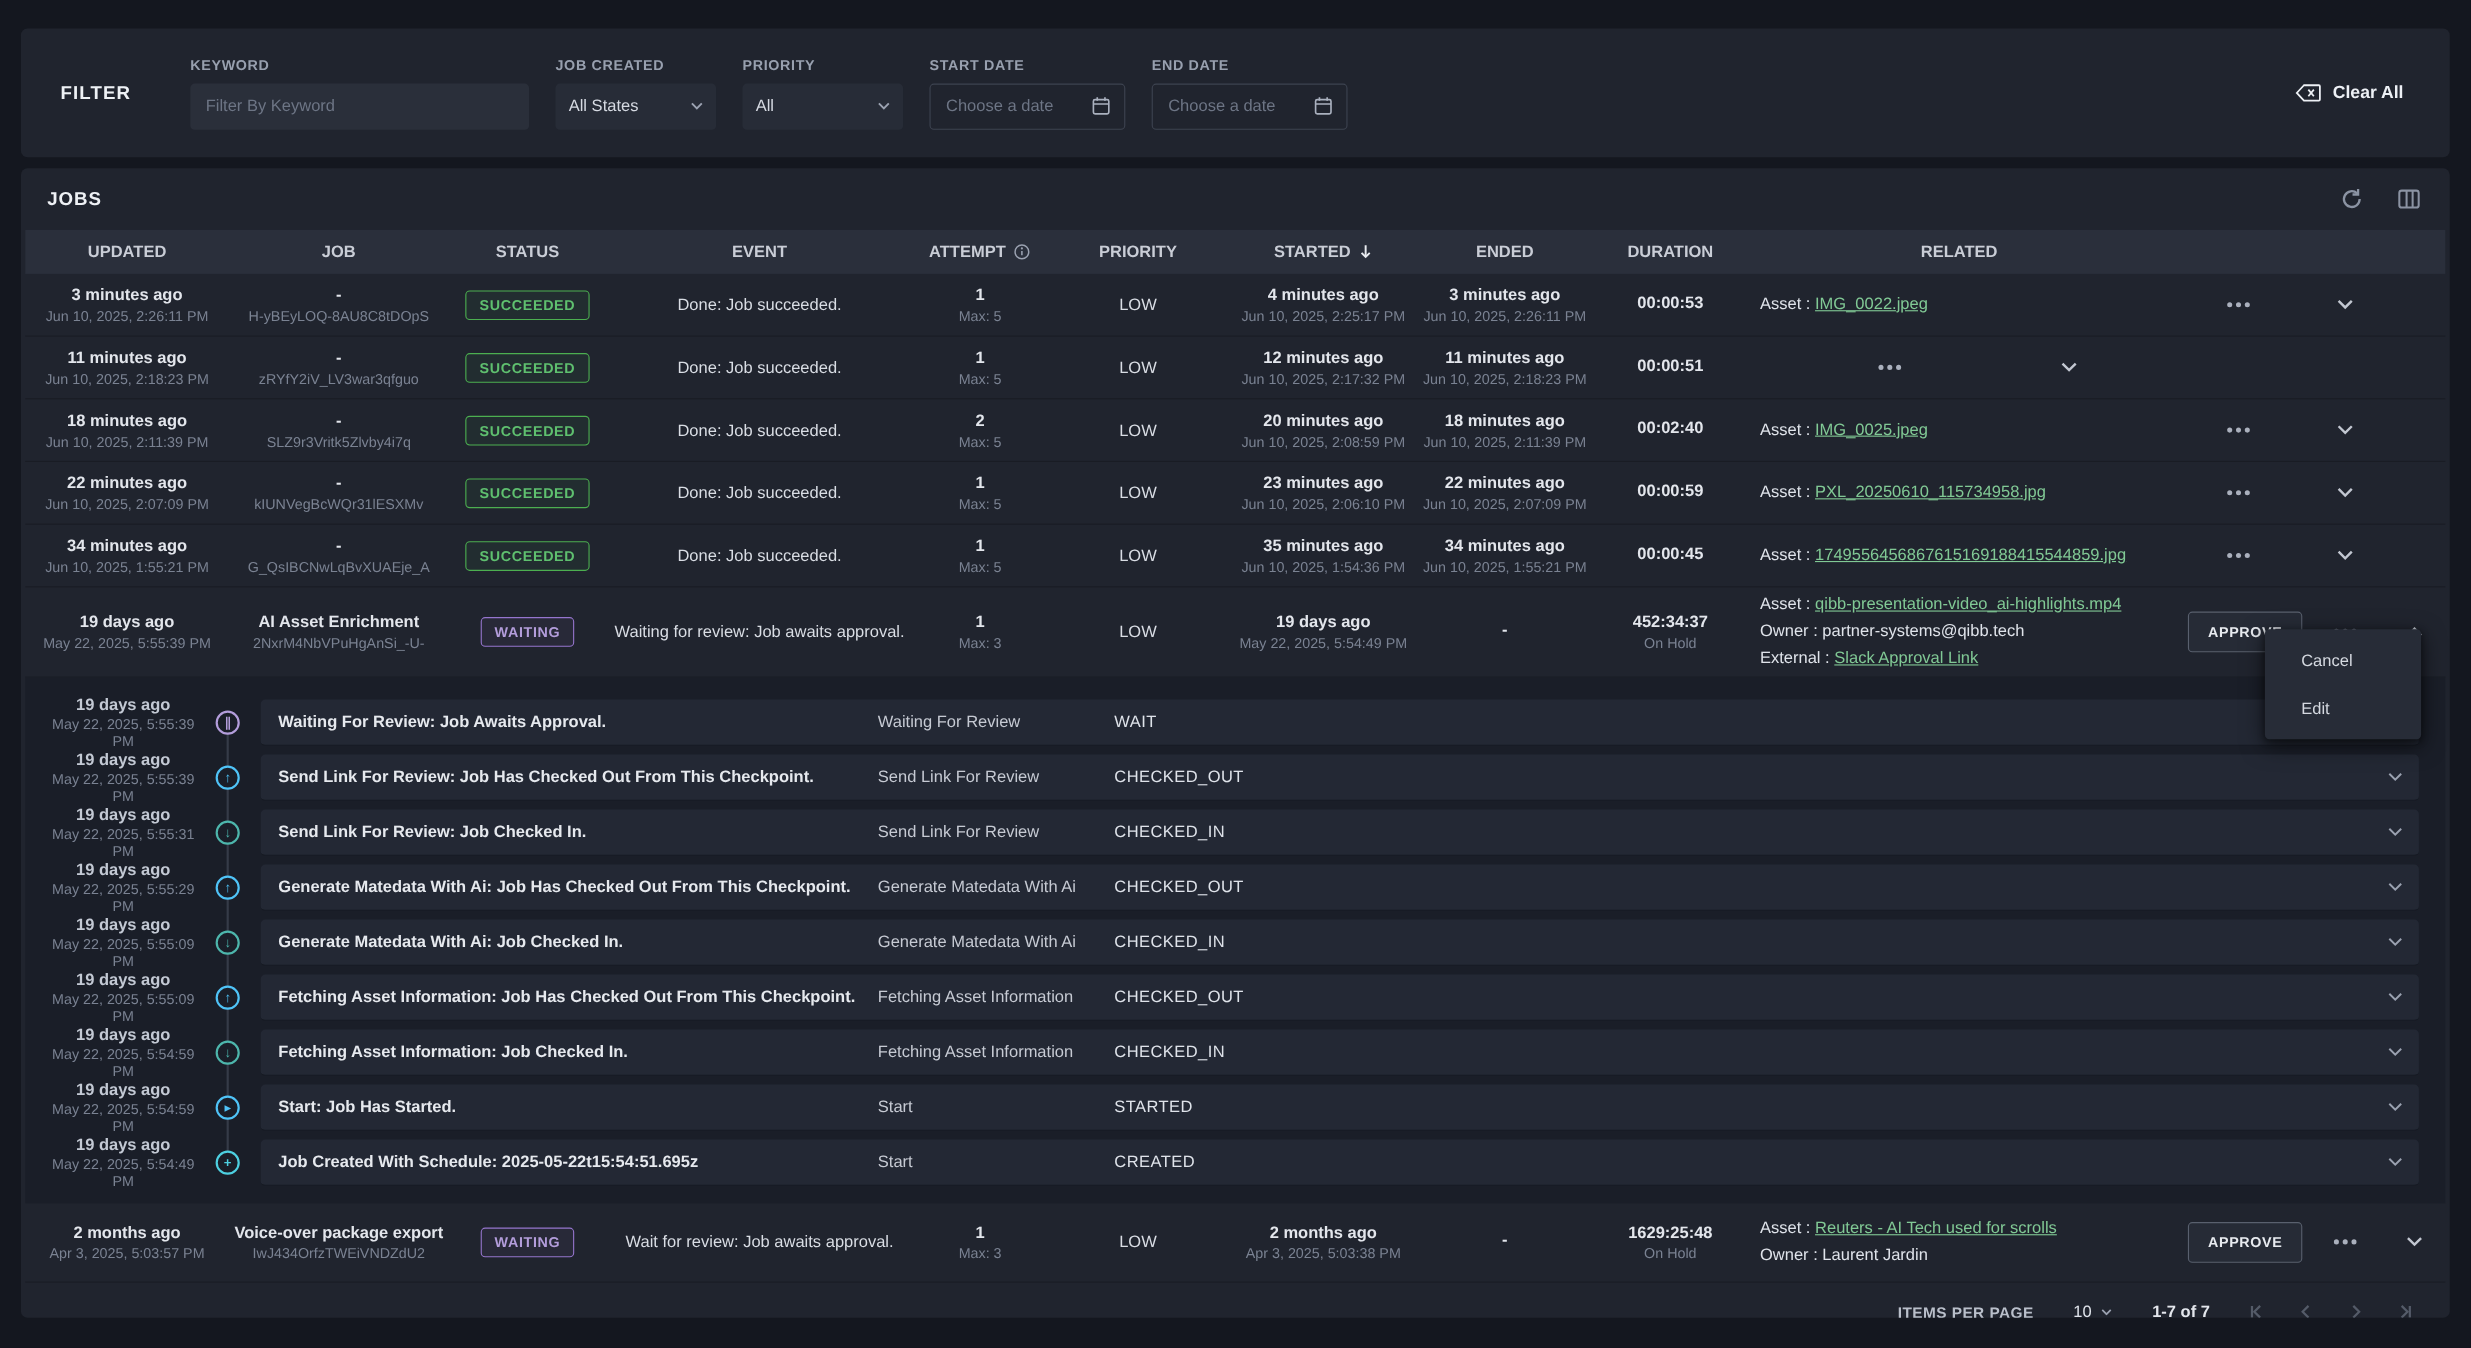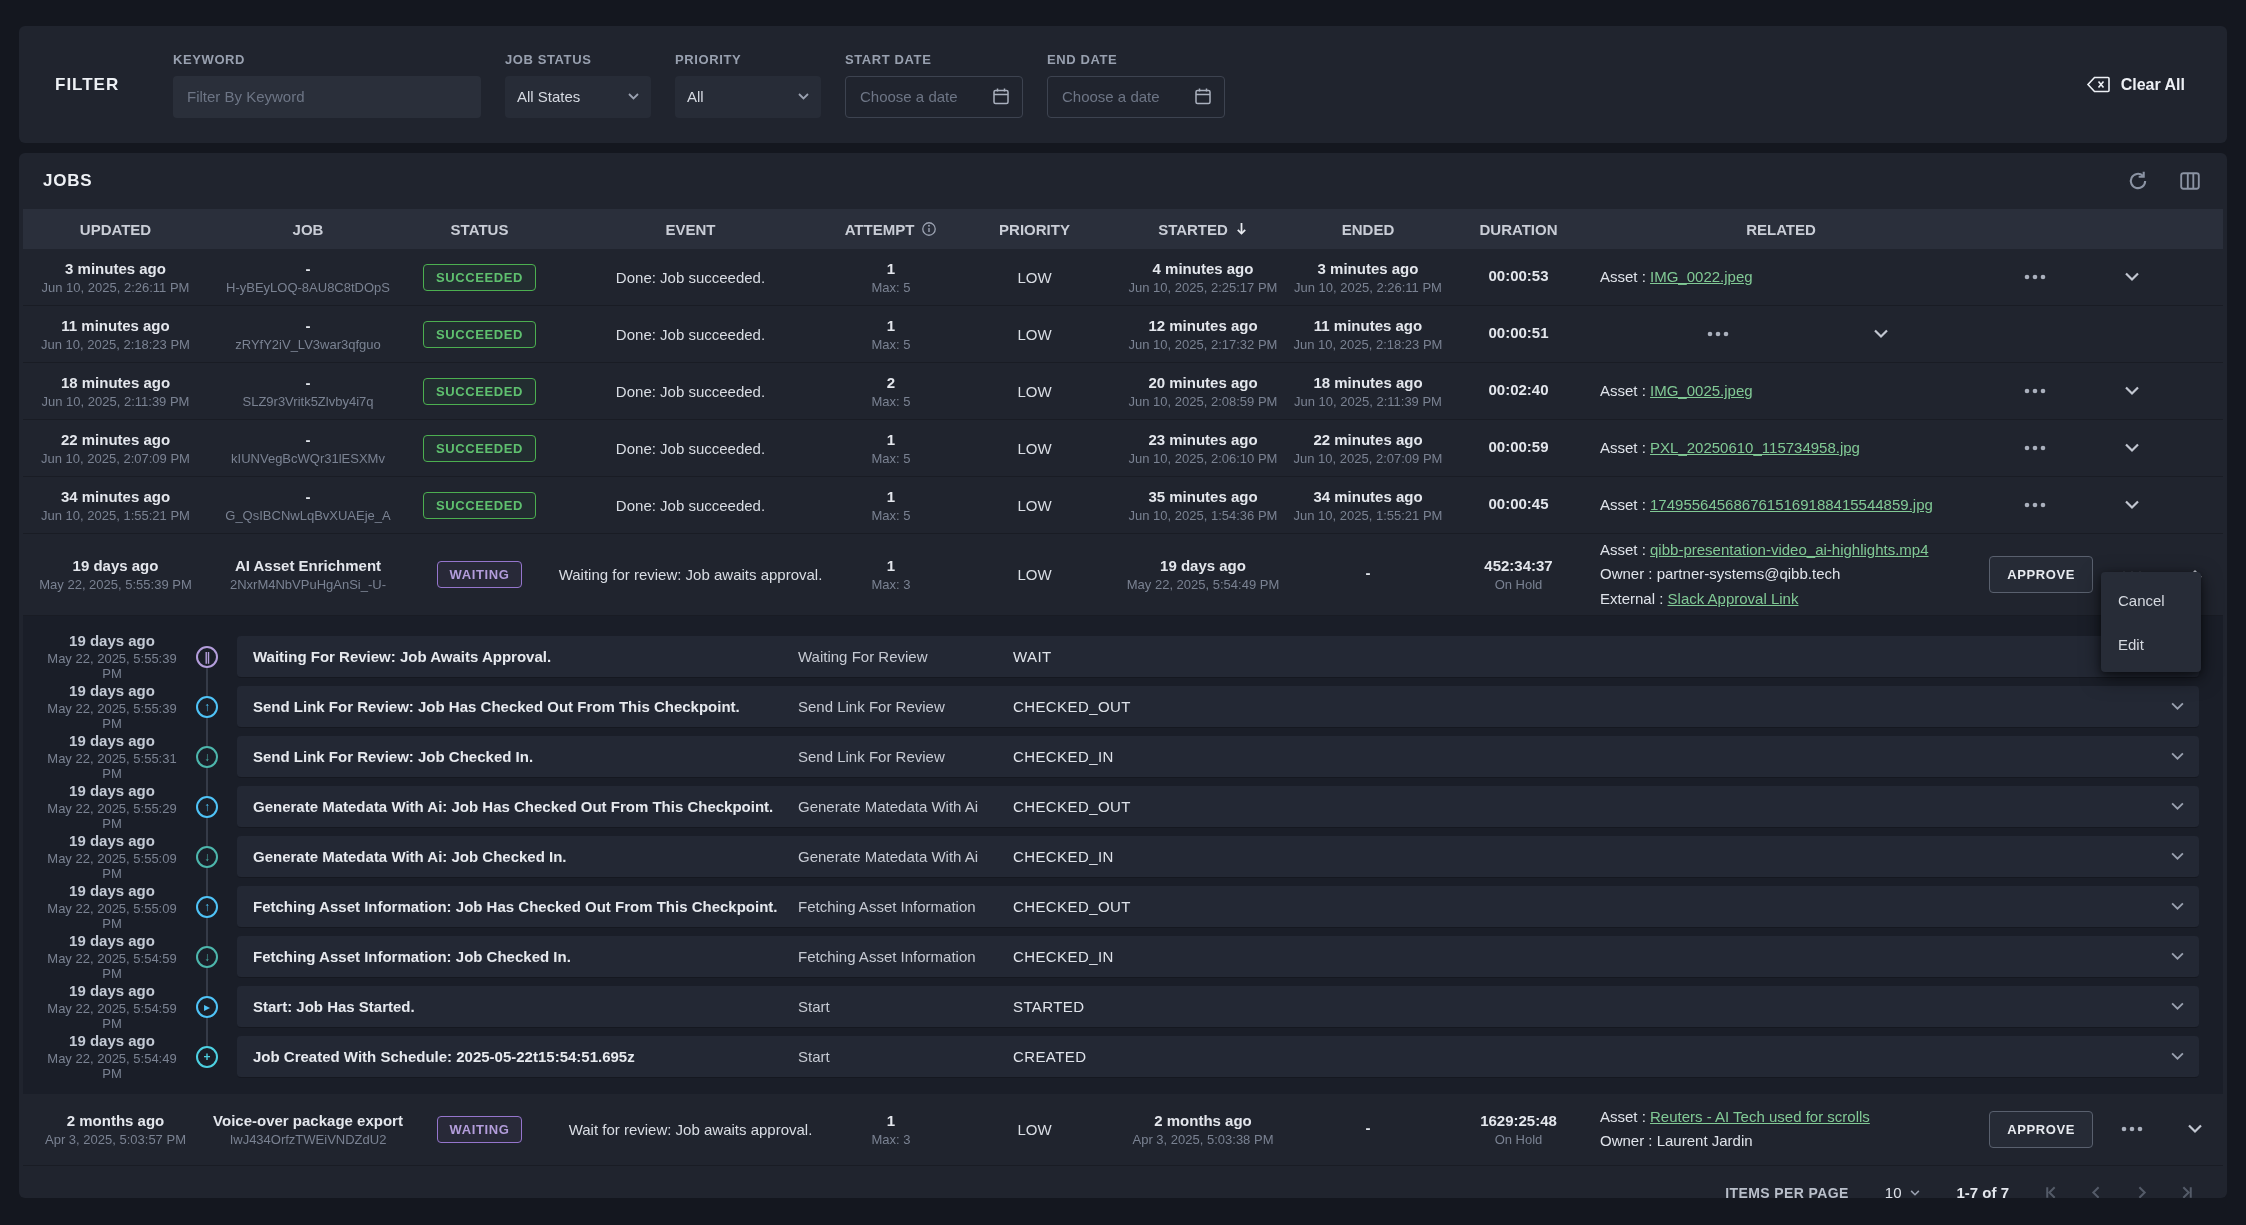--- a/index.html
+++ b/index.html
@@ -80,40 +80,40 @@
 
   
   .jobs-footer{margin-top:auto;height:54px;display:flex;align-items:center;justify-content:flex-end;gap:30px;padding:0 28px;flex-shrink:0;}
   .ipp-label{color:#b9bfca;font-weight:600;font-size:14px;letter-spacing:.4px;}
   .ipp-select{display:flex;align-items:center;gap:9px;color:#dfe3ea;font-size:15px;cursor:pointer;background:none;border:none;font-family:inherit;}
   .range{font-weight:bold;font-size:15px;color:#e3e6ec;}
   .pager{display:flex;gap:20px;}
   .pg-btn{background:none;border:none;color:#545b68;display:flex;padding:4px;cursor:default;}
 
   
-  .ctx-menu{position:absolute;top:572px;right:45px;width:100px;background:#272c37;border-radius:4px;padding:6px 0;
+  .ctx-menu{position:absolute;top:572px;right:45px;width:142px;background:#272c37;border-radius:4px;padding:6px 16px;
             box-shadow:0 6px 20px rgba(0,0,0,.55),0 2px 6px rgba(0,0,0,.4);z-index:60;}
   .ctx-item{height:44px;display:flex;align-items:center;padding:0 17px;font-size:15px;color:#d5d9e0;cursor:pointer;}
 
   svg{display:block;}
 </style>
 </head>
 <body>
 
 <div class="page">
 
   <div class="filter-bar">
     <div class="filter-title">FILTER</div>
     <div class="ffields">
       <div class="ffield">
         <div class="flabel">KEYWORD</div>
         <input class="f-input" placeholder="Filter By Keyword" style="">
       </div>
       <div class="ffield">
-        <div class="flabel">JOB STATUS</div>
+        <div class="flabel">JOB CREATED</div>
         <button class="f-select">
           <span>All States</span>
           <svg width="11" height="7" viewBox="0 0 11 7">
               <path d="M1 1l4.5 4.5L10 1" fill="none" stroke="#9aa1b0" stroke-width="1.8"></path>
             </svg>
         </button>
       </div>
       <div class="ffield">
         <div class="flabel">PRIORITY</div>
         <button class="f-select" style="width:146px">

